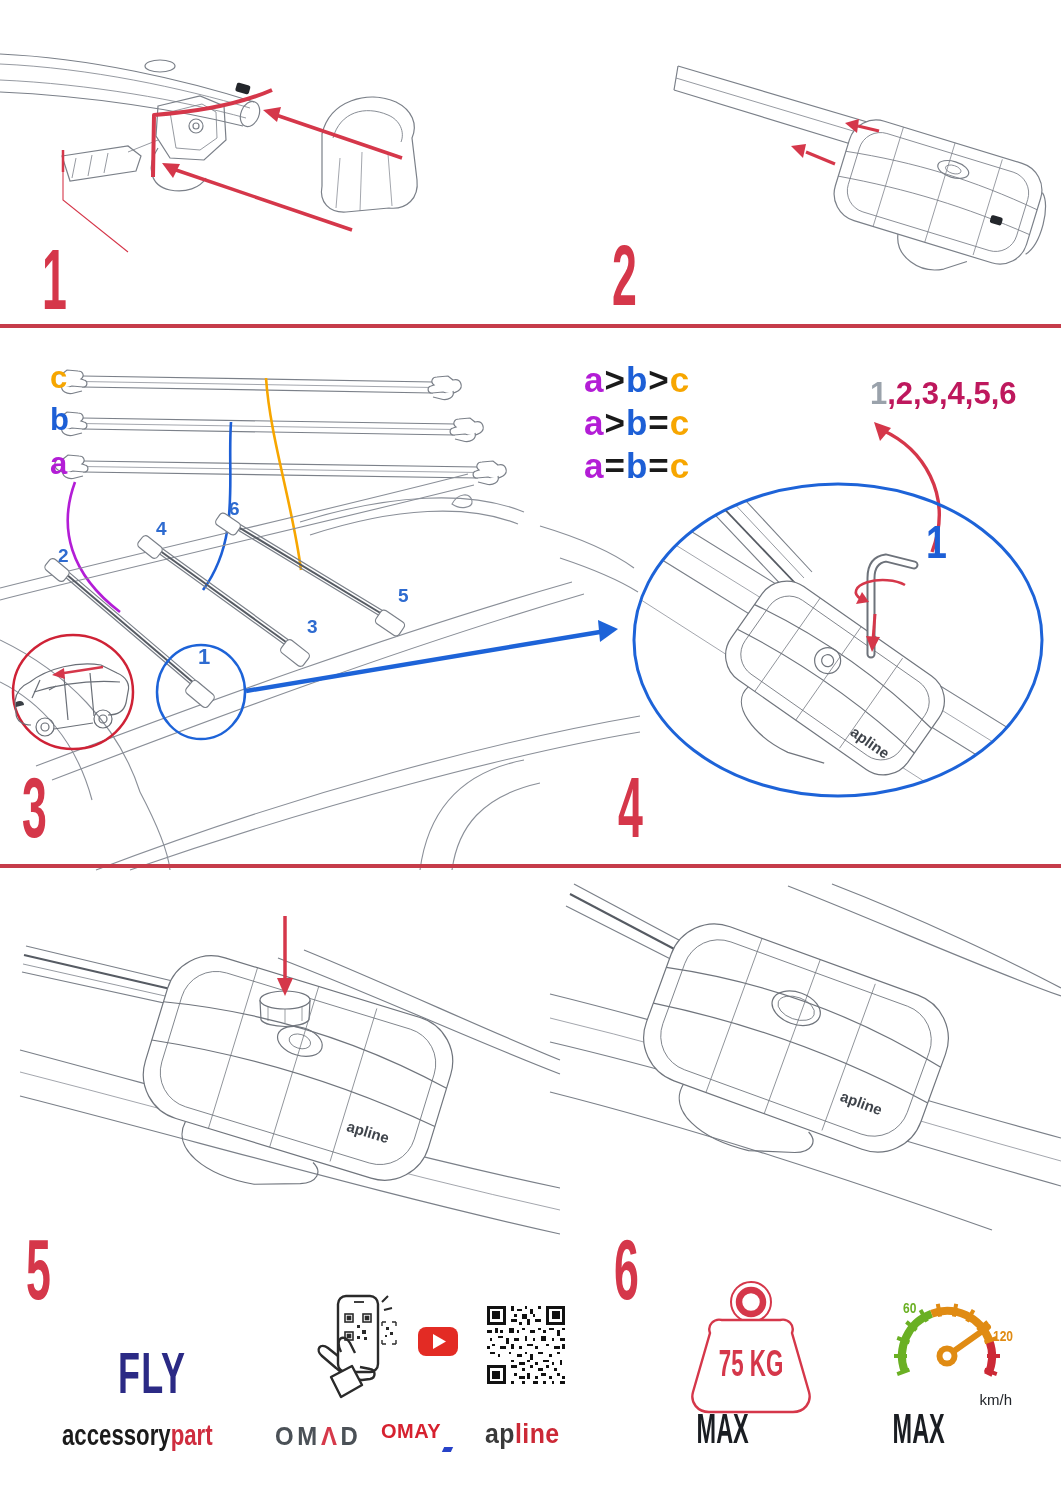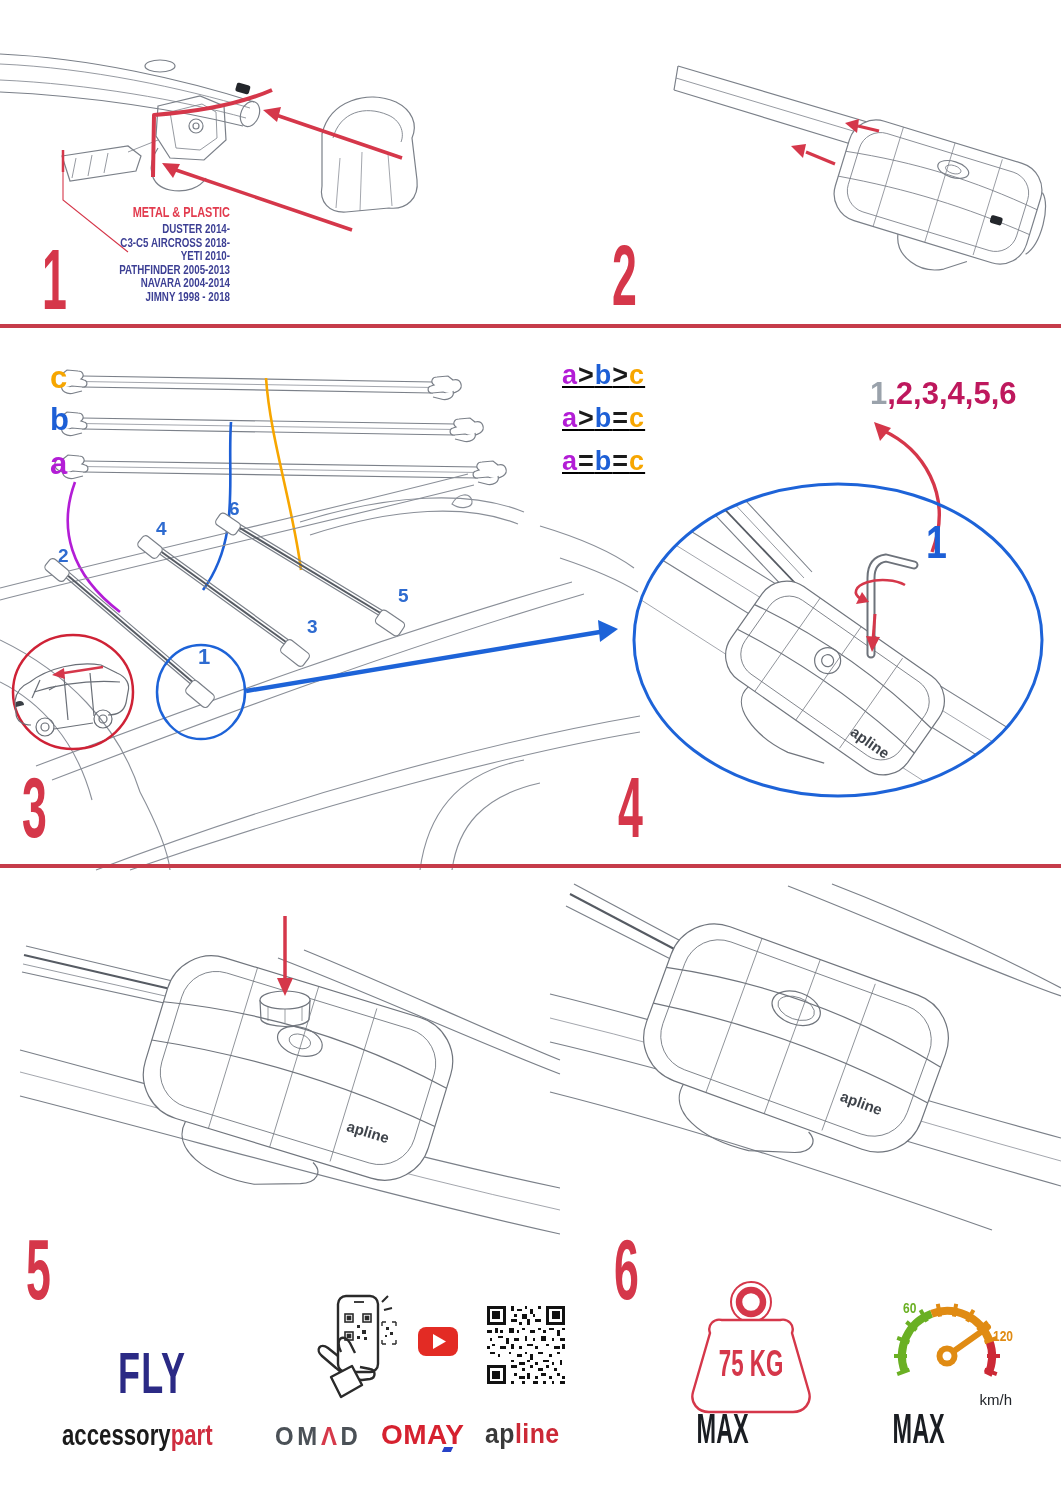--- a/index.html
+++ b/index.html
@@ -7,32 +7,32 @@
   #page{position:relative;width:1061px;height:1500px;background:#ffffff;overflow:hidden;}
   .abs{position:absolute;}
   svg{position:absolute;overflow:visible;}
   .stepnum{position:absolute;font-weight:700;font-size:86px;line-height:0.82;color:#d5374a;
     transform:scaleX(0.52);transform-origin:left top;letter-spacing:-2px;}
   .divider{position:absolute;left:0;width:1061px;height:4px;background:#c63c4a;}
   .mat-block{position:absolute;left:40px;top:204px;width:190px;text-align:right;}
   .mat-label{font-size:14px;font-weight:700;color:#e23b4e;transform:scaleX(0.78);transform-origin:right top;margin-bottom:3px;}
   .veh-line{font-size:12.5px;font-weight:700;color:#3c3f94;line-height:13.5px;transform:scaleX(0.78);transform-origin:right top;}
   .barlabel{position:absolute;font-size:31px;font-weight:700;line-height:1;}
-  .formula{position:absolute;left:562px;font-size:27px;font-weight:700;line-height:1;letter-spacing:1px;text-decoration:underline;}
+  .formula{position:absolute;left:584px;font-size:35px;font-weight:700;line-height:1;letter-spacing:1px;}
   .roofnum{position:absolute;font-size:19px;font-weight:700;color:#2e6bd0;line-height:1;}
   .seq{position:absolute;left:870px;top:378px;font-size:31px;font-weight:700;line-height:1;}
   .callout1{position:absolute;left:926px;top:518px;font-size:47px;font-weight:700;color:#1d5fd6;
     transform:scaleX(0.8);transform-origin:left top;line-height:1;}
   .fly{position:absolute;left:118px;top:1344px;font-size:58px;font-weight:700;color:#2b2a85;
     transform:scaleX(0.62);transform-origin:left top;letter-spacing:2px;line-height:1;}
   .accpart{position:absolute;left:62px;top:1420px;font-size:30px;font-weight:700;
     transform:scaleX(0.74);transform-origin:left top;line-height:1;}
   .omad{position:absolute;left:275px;top:1423px;font-size:26px;font-weight:700;color:#4b5157;
     letter-spacing:4px;transform:scaleX(0.92);transform-origin:left top;line-height:1;}
-  .omay{position:absolute;left:381px;top:1421px;font-size:28px;font-weight:700;color:#d6212f;
+  .omay{position:absolute;left:381px;top:1421px;font-size:20px;font-weight:700;color:#d6212f;
     letter-spacing:0.5px;line-height:1;}
   .apline{position:absolute;left:485px;top:1421px;font-size:27px;font-weight:700;letter-spacing:0.5px;
     transform:scaleX(0.92);transform-origin:left top;line-height:1;}
   .kglabel{position:absolute;left:676px;top:1346px;width:150px;text-align:center;text-decoration:underline;}
   .kglabel span{display:inline-block;font-size:36px;font-weight:700;color:#d5374a;transform:scaleX(0.62);line-height:1;}
   .maxlabel{position:absolute;width:150px;text-align:left;}
   .maxlabel span{display:inline-block;font-size:42px;font-weight:700;color:#1a1d22;transform:scaleX(0.56);line-height:1;}
   .speedtick{position:absolute;font-size:15px;font-weight:700;line-height:1;transform:scaleX(0.8);transform-origin:left top;}
   .kmh{position:absolute;left:882px;top:1392px;width:130px;text-align:right;font-size:15px;color:#22252a;line-height:1;}
   .gray1{color:#9aa2ab;} .bluerest{color:#be185d;}
@@ -72,29 +72,20 @@
       <path d="M272,50 C240,64 195,72 154,75 L153,137" stroke-width="4" stroke-linejoin="round"></path>
       <path d="M63,113 L63,160 L128,212" stroke-width="1.1"></path>
       <path d="M63,110 L63,132" stroke-width="2.5"></path>
       <path d="M402,118 L276,75" stroke-width="3.5"></path>
       <polygon points="263,70 281,67 277,82" fill="#d5374a" stroke="none"></polygon>
       <path d="M352,190 L176,130" stroke-width="3.5"></path>
       <polygon points="162,123 180,124 173,138" fill="#d5374a" stroke="none"></polygon>
     </g>
   </svg>
   <div class="stepnum" style="left:42px;top:244px">1</div>
-  <div class="mat-block">
-    <div class="mat-label">METAL &amp; PLASTIC</div>
-    <div class="veh-line">DUSTER 2014-</div>
-    <div class="veh-line">C3-C5 AIRCROSS 2018-</div>
-    <div class="veh-line">YETI 2010-</div>
-    <div class="veh-line">PATHFINDER 2005-2013</div>
-    <div class="veh-line">NAVARA 2004-2014</div>
-    <div class="veh-line">JIMNY 1998 - 2018</div>
-  </div>
 
   <svg style="left:600px;top:40px" width="461" height="292" viewBox="0 0 461 292">
     <g stroke="#7b8089" fill="none" stroke-width="1.2">
       <path d="M78,26 L318,97"></path>
         <path d="M74,50 L300,119"></path>
         <path d="M78,26 L74,50"></path>
       <path d="M76,38 L310,108" stroke-width="0.8"></path>
       <ellipse cx="309" cy="108" rx="21" ry="11" transform="rotate(17 309 108)"></ellipse>
       <path d="M296,104 L302,115 M304,101 L310,113 M312,100 L318,110"></path>
     </g>

